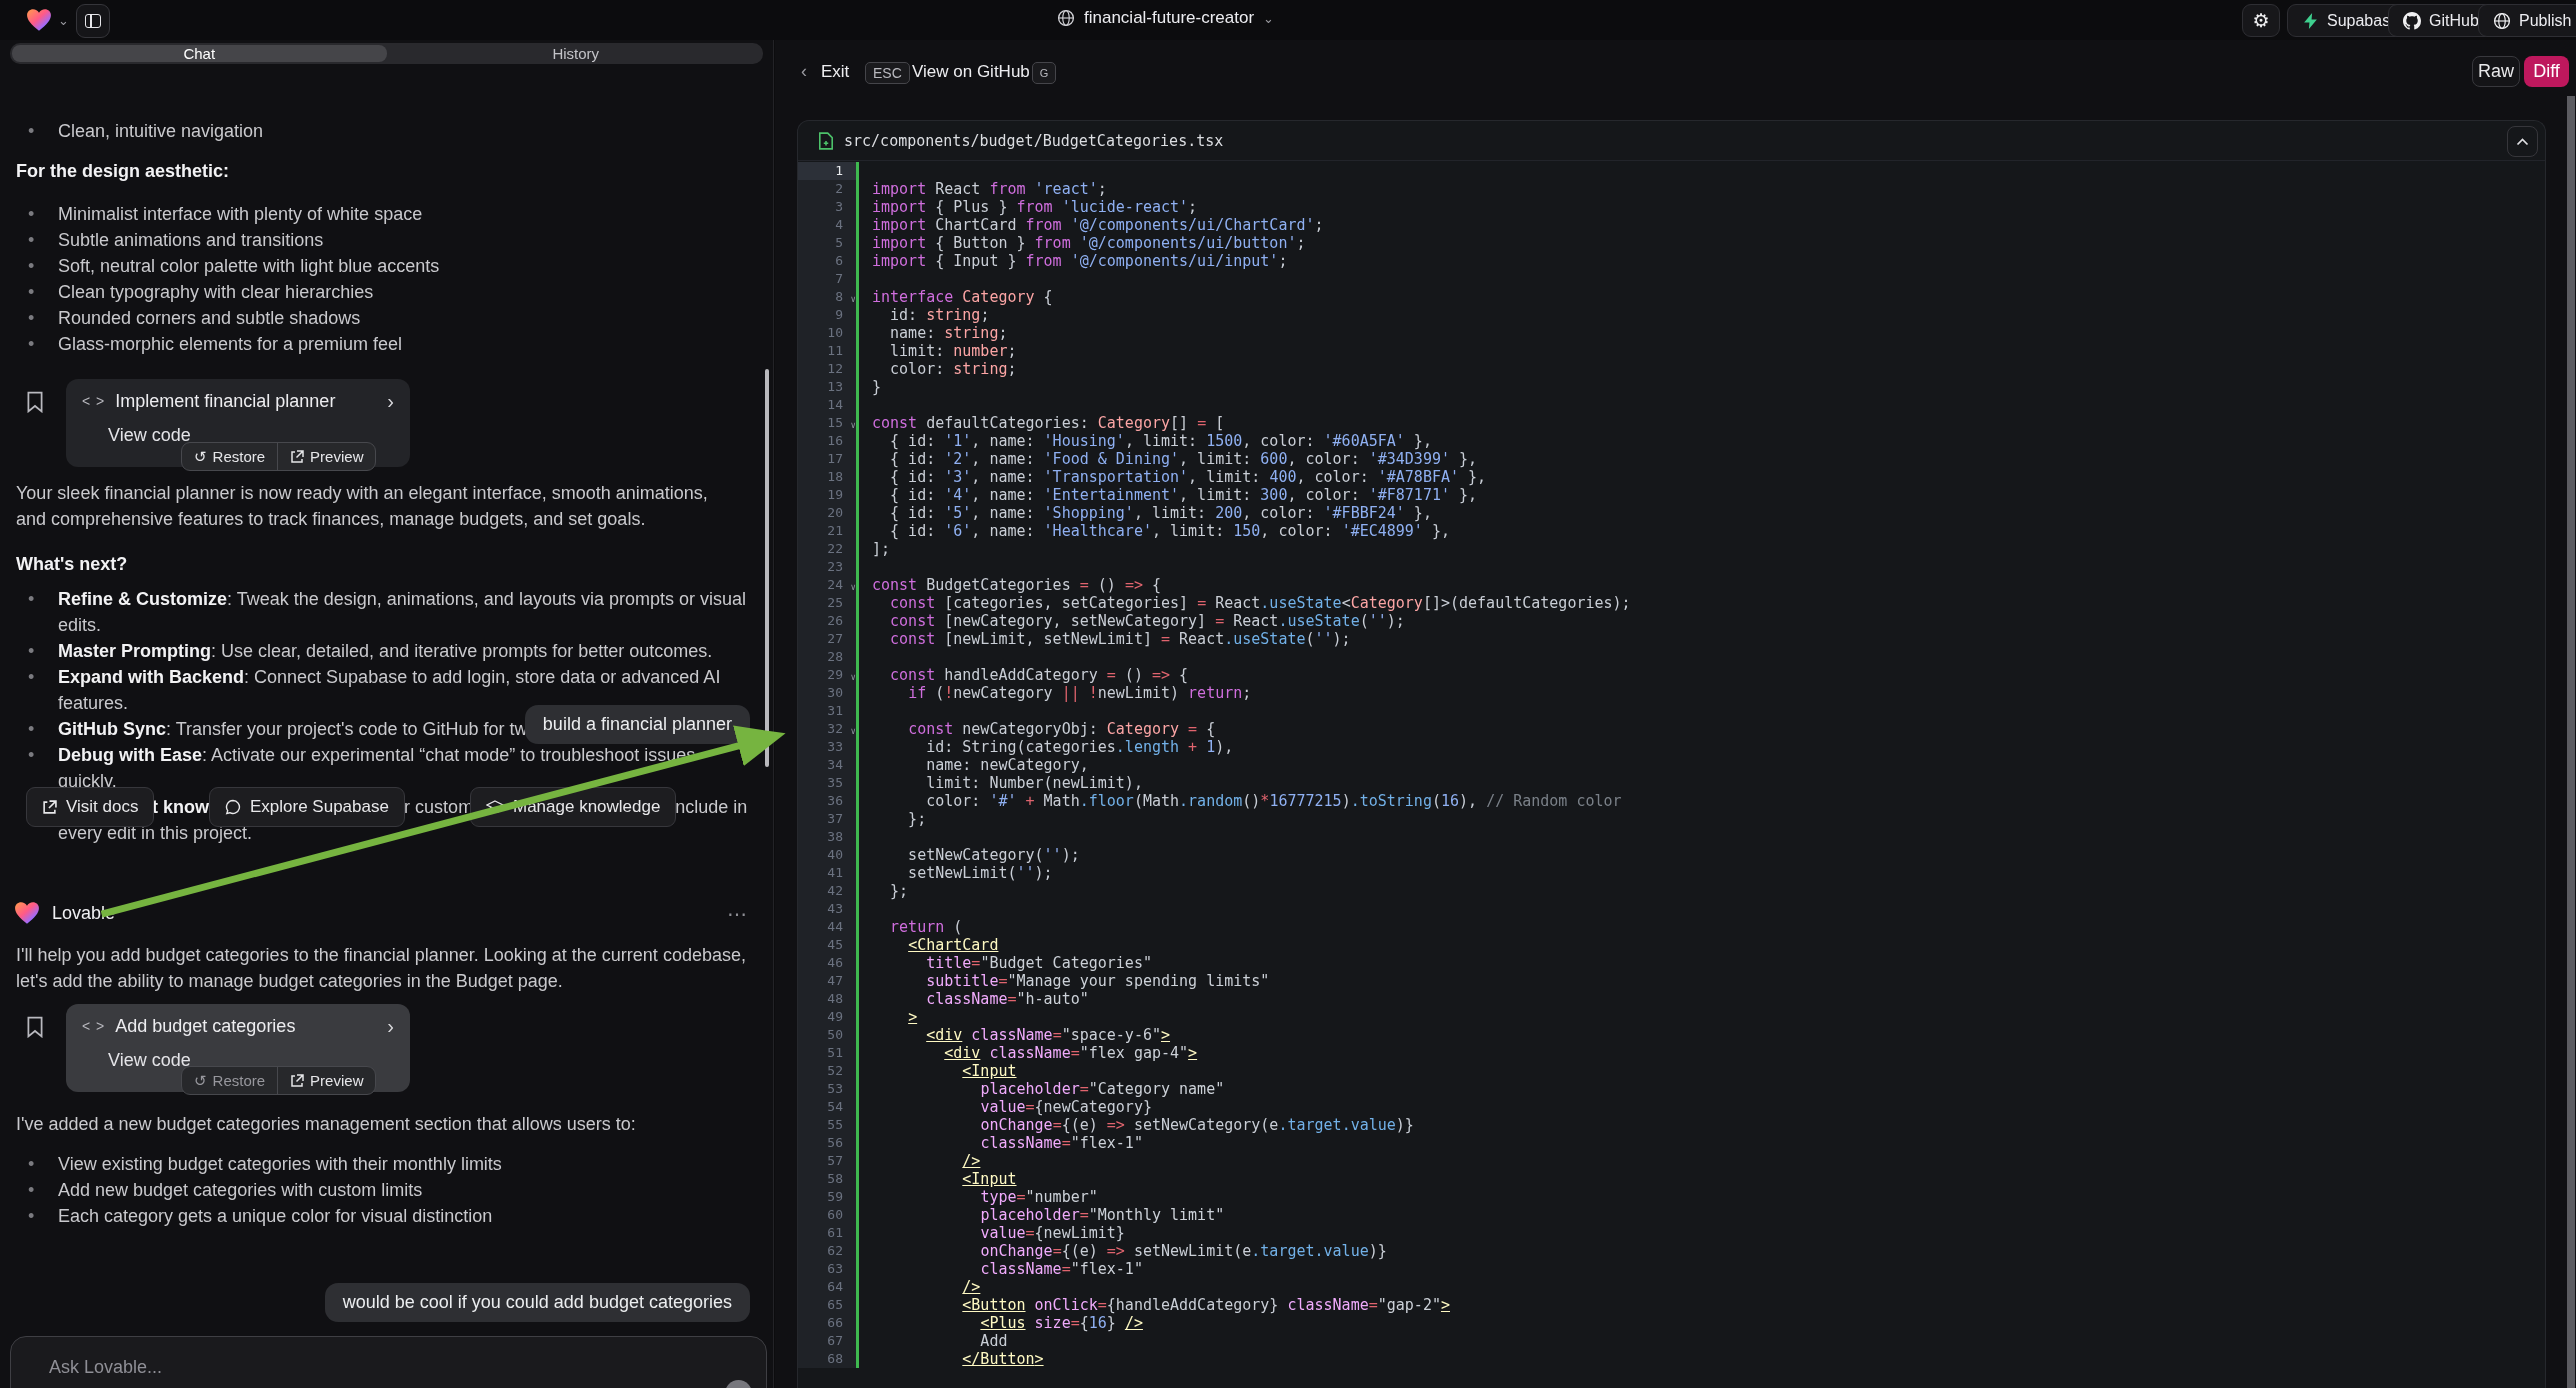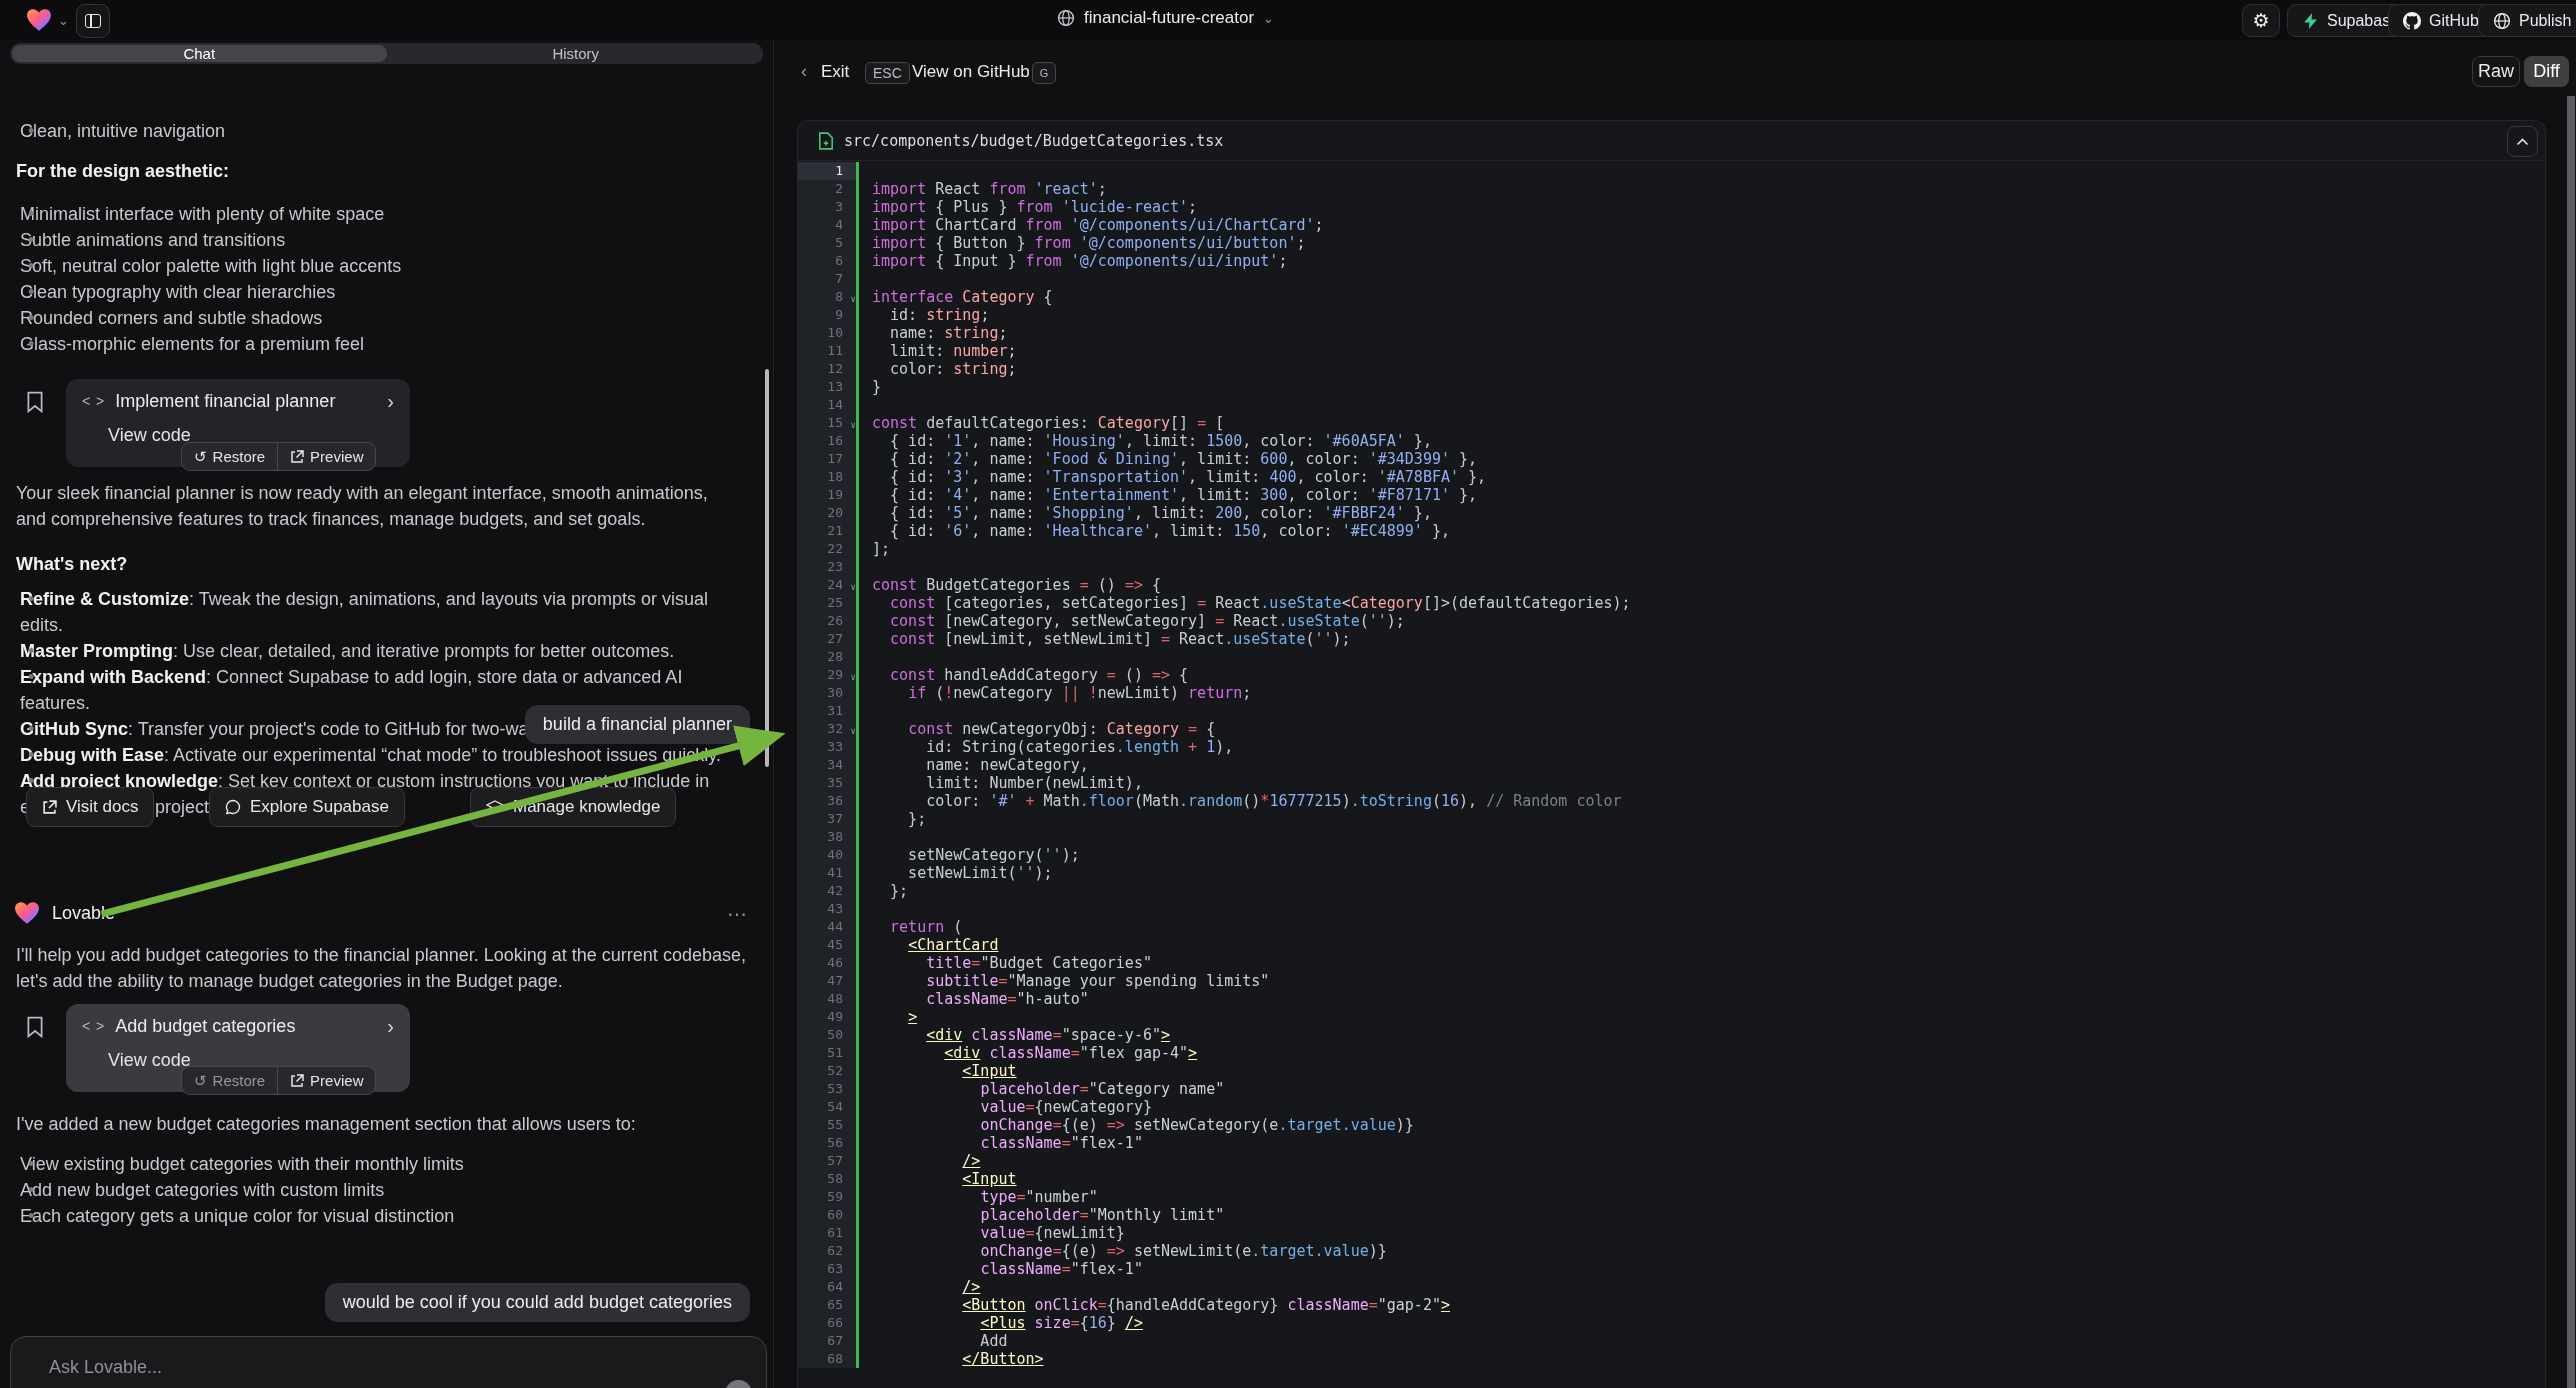--- a/index.html
+++ b/index.html
@@ -27,21 +27,21 @@
   .gear-glyph { font-size:19px; color:#f0f0f2; }
 
   
   #chat { left:0; top:40px; width:774px; height:1348px; background:#101013; border-right:1px solid #232327; }
   #tabbar { left:10px; top:3px; width:753px; height:21px; background:#29292d; border-radius:10px; display:flex; }
   .tab { flex:1; display:flex; align-items:center; justify-content:center; font-size:15px; color:#c3c3c8; }
   .tab.active { background:#454549; border-radius:8px; margin:2px; color:#fff; }
   .chat-body { font-size:18px; line-height:26px; color:#c9c9cd; }
   .chat-h { font-weight:bold; color:#f2f2f4; font-size:18px; }
   ul.blist { list-style:none; }
-  ul.blist li { position:relative; padding-left:20px; line-height:26px; color:#c9c9cd; font-size:18px; }
+  ul.blist li { position:relative; padding-left:58px; line-height:26px; color:#c9c9cd; font-size:18px; }
   ul.blist li::before { content:"•"; position:absolute; left:28px; color:#7b7b80; }
   ul.blist li b { color:#f2f2f4; }
 
   .msg-card { background:#232428; border-radius:12px; width:344px; }
   .msg-card.hover { background:#3a3b3f; }
   .card-row1 { display:flex; align-items:center; height:44px; padding:0 16px; gap:10px; color:#ededf0; font-size:18px; }
   .code-ic { color:#b8b8be; font-size:14px; letter-spacing:1px; white-space:nowrap; }
   .card-chev { margin-left:auto; color:#d8d8dc; font-size:20px; }
   .card-row2 { padding:2px 16px 14px 42px; color:#e4e4e8; font-size:18px; }
   .pill { position:absolute; display:flex; align-items:center; height:29px; background:#27282b; border:1px solid #47484d; border-radius:9px; font-size:15px; color:#e6e6e9; overflow:hidden; }
@@ -291,21 +291,21 @@
   </div>
 
   <div id="pane" class="abs">
     <div id="pane-toolbar" class="abs">
       <span class="abs chev" style="left:26px; top:21px; font-size:18px;">‹</span>
       <span class="abs tool-txt" style="left:46px; top:22px;">Exit</span>
       <span class="abs kbd" style="left:90px; top:22px; height:22px; padding:0 7px; font-size:14px;">ESC</span>
       <span class="abs tool-txt" style="left:137px; top:22px;">View on GitHub</span>
       <span class="abs kbd" style="left:257px; top:22px; width:24px; height:22px; font-size:11px;">G</span>
       <div id="raw-btn" class="raw-diff">Raw</div>
-      <div id="diff-btn" class="raw-diff" style="background: #404040;">Diff</div>
+      <div id="diff-btn" class="raw-diff" style="background: #be185d;">Diff</div>
     </div>
 
     <div id="filecard" class="abs">
       <div id="filecard-head">
         <svg class="ic" width="16" height="18" viewBox="0 0 14 16">
           <path d="M1.5 1 H8.5 L12.5 5 V15 H1.5 Z" fill="none" stroke="#4cc26a" stroke-width="1.4"></path>
           <line x1="7" y1="8" x2="7" y2="12" stroke="#4cc26a" stroke-width="1.4"></line>
           <line x1="5" y1="10" x2="9" y2="10" stroke="#4cc26a" stroke-width="1.4"></line>
         </svg>
         <span id="filepath">src/components/budget/BudgetCategories.tsx</span>

